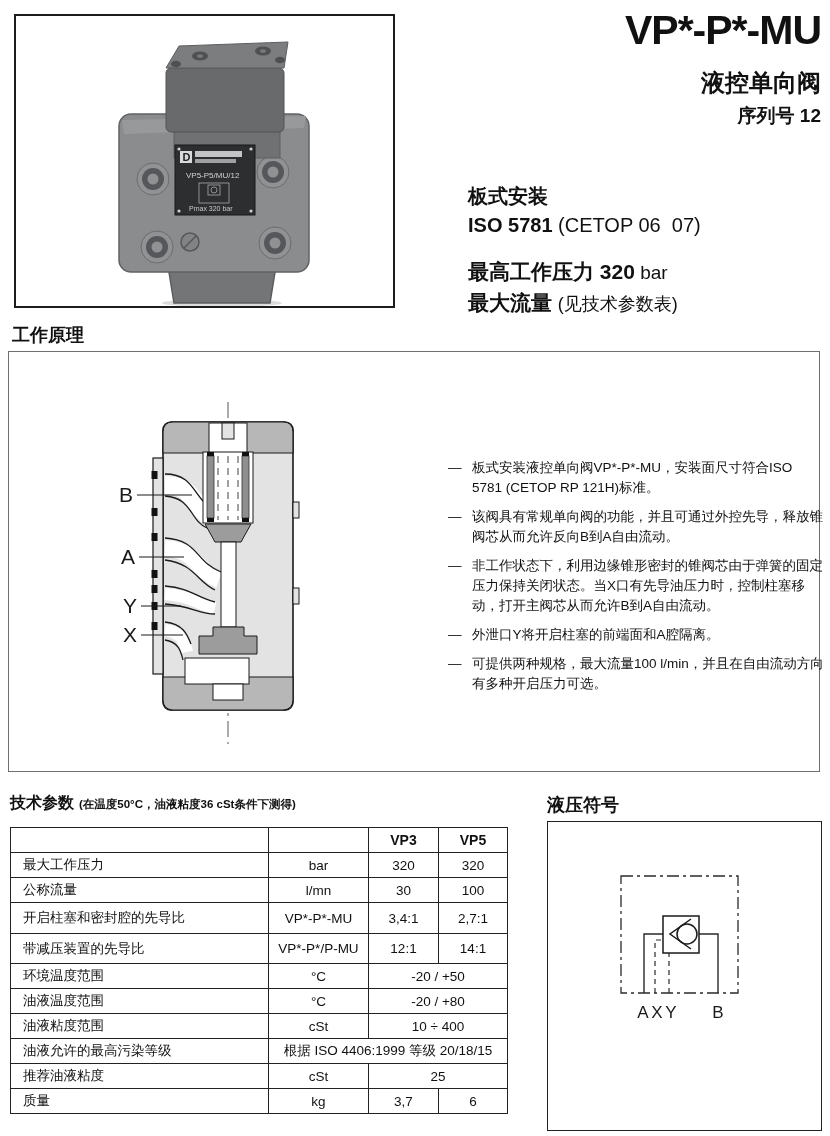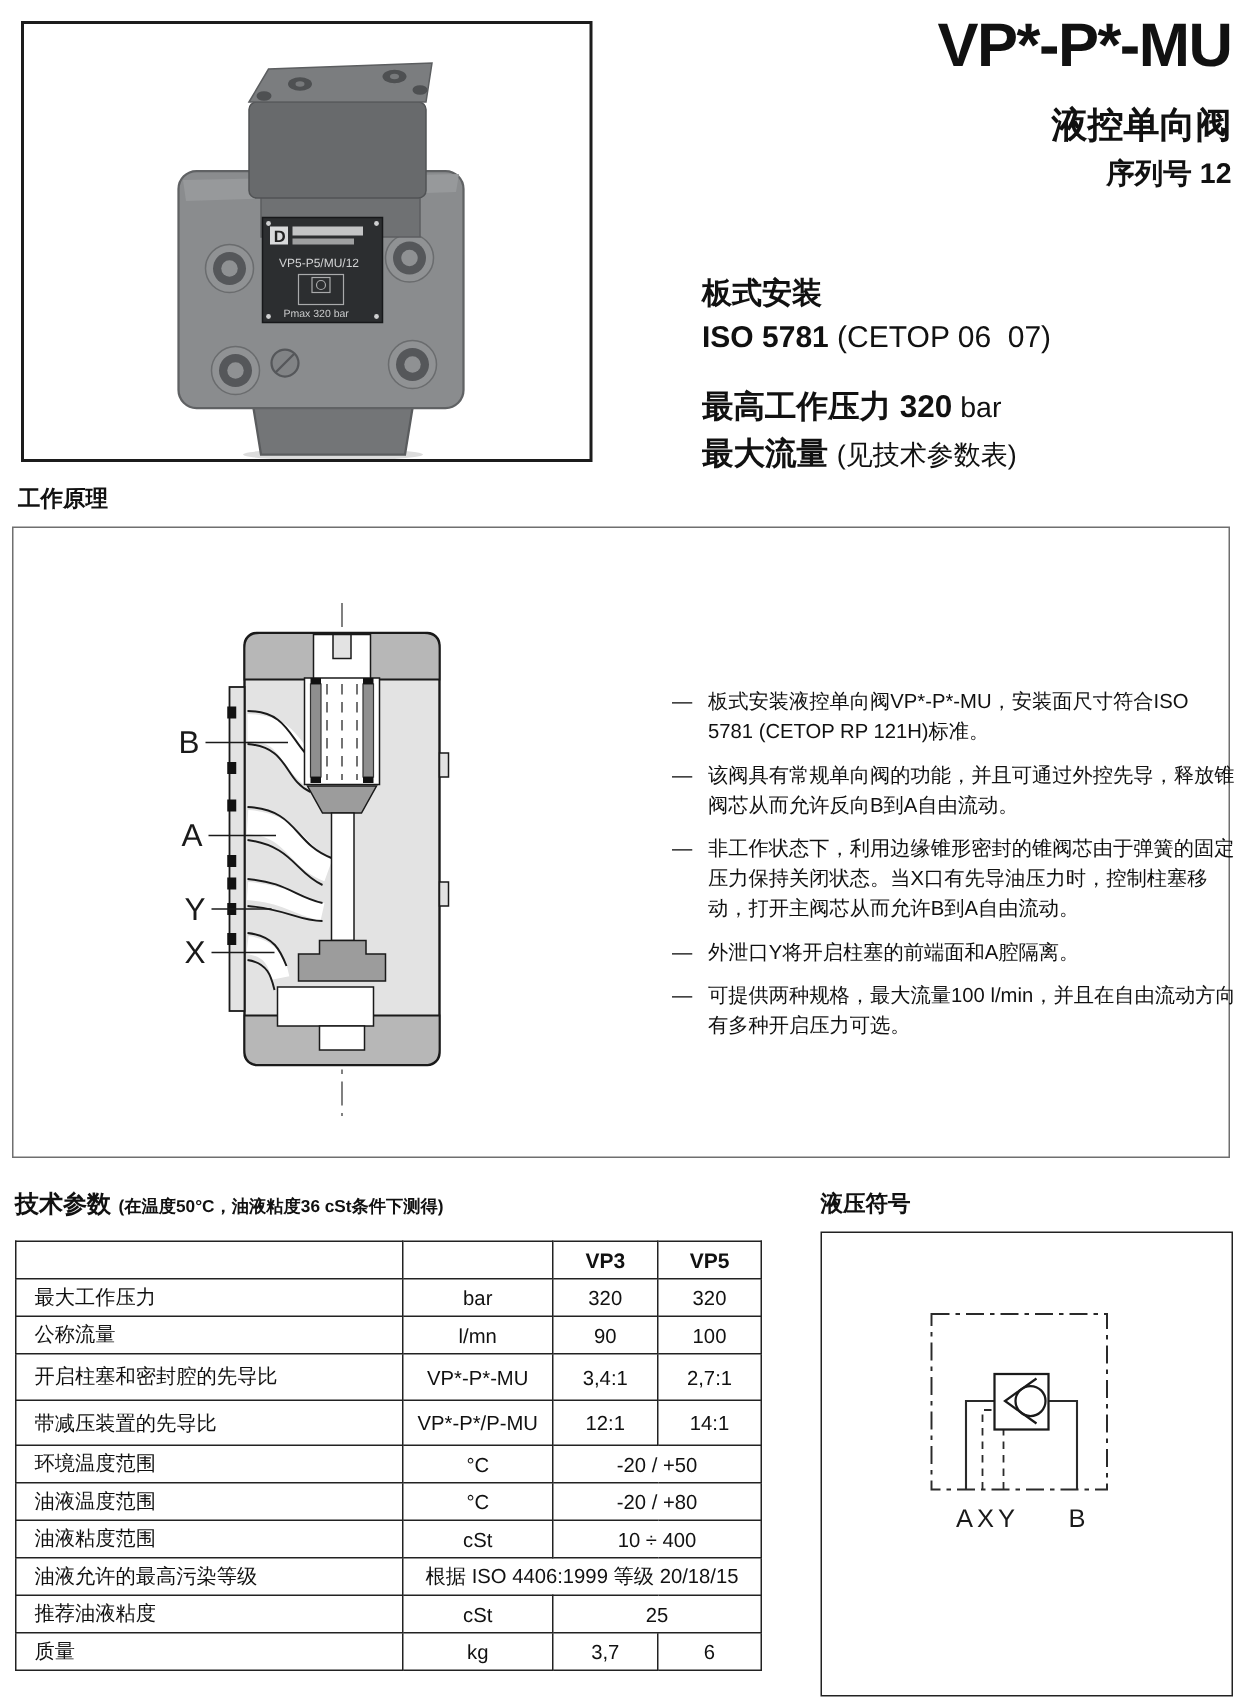--- a/index.html
+++ b/index.html
@@ -20,21 +20,21 @@
   .spec-l1 { font-size:20px; font-weight:bold; line-height:29px; }
   .spec-l2 { font-size:20px; line-height:29px; }
   .spec-l2 .b { font-weight:bold; }
   .pre { white-space:pre; }
   .spec-gap { height:17px; }
   .spec-l3 { font-size:21px; font-weight:bold; line-height:30px; }
   .spec-l3 .unit { font-weight:normal; font-size:19px; }
   .spec-l4 { font-size:21px; font-weight:bold; line-height:30px; }
   .spec-l4 .note { font-weight:normal; font-size:18px; }
   
-  .section-title { font-weight:bold; font-size:15px; }
+  .section-title { font-weight:bold; font-size:18px; }
   .wp-title  { position:absolute; left:12px; top:323px; }
   .wp-box    { position:absolute; left:8px; top:351px; width:810px; height:419px;
                border:1px solid #6f6f6f; background:#fff; }
   .wp-svg    { position:absolute; left:0; top:0; }
   .bullets   { position:absolute; left:439px; top:106px; width:376px; }
   .bullet    { display:flex; margin-bottom:9px; font-size:13.5px; line-height:20px; }
   .bullet .dash { width:24px; flex:none; }
   
   .tech-title { position:absolute; left:10px; top:793px; font-size:16px; }
   .tech-title .note { font-weight:bold; font-size:11.5px; margin-left:5px; }
@@ -247,21 +247,21 @@
         </tr>
         <tr>
           <td class="lbl">最大工作压力</td>
           <td>bar</td>
           <td>320</td>
           <td>320</td>
         </tr>
         <tr>
           <td class="lbl">公称流量</td>
           <td>l/mn</td>
-          <td>90</td>
+          <td>30</td>
           <td>100</td>
         </tr>
         <tr>
           <td class="lbl">开启柱塞和密封腔的先导比</td>
           <td>VP*-P*-MU</td>
           <td>3,4:1</td>
           <td>2,7:1</td>
         </tr>
         <tr>
           <td class="lbl">带减压装置的先导比</td>

